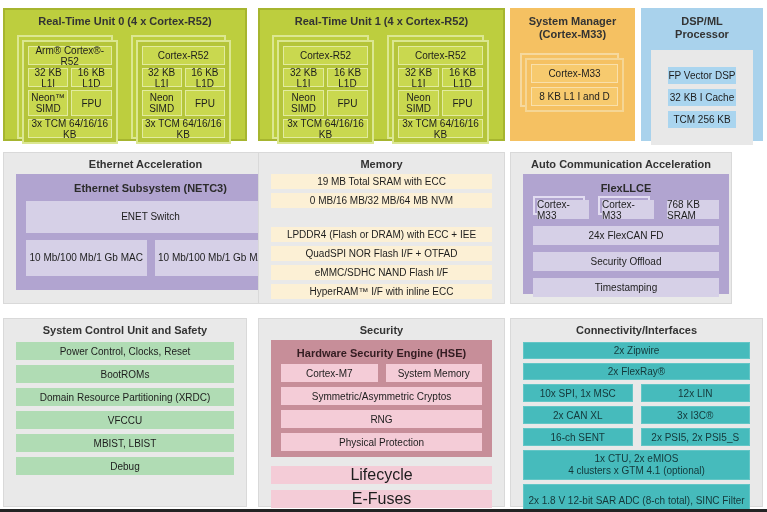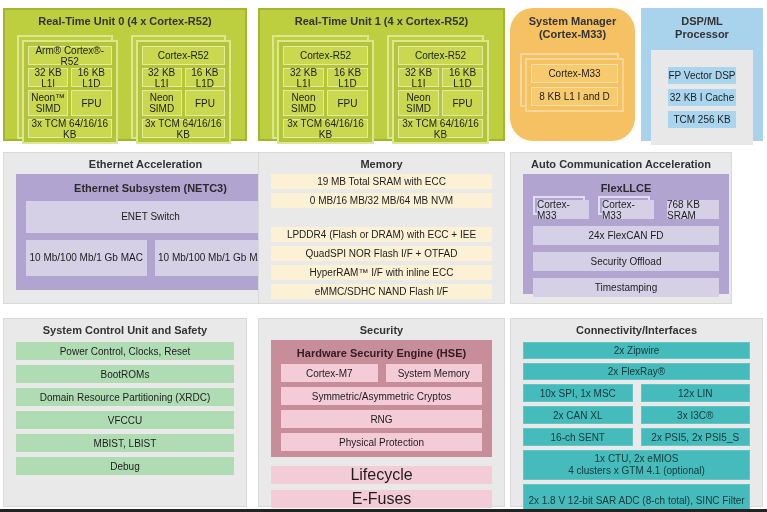--- a/index.html
+++ b/index.html
@@ -17,21 +17,21 @@
   .g-purple{border-color:#e2dcf1;}
   .core-card{position:relative;background:#b5c53a;border:2px solid #dbe791;padding:4px;
              display:flex;flex-direction:column;gap:3px;}
   .gcell{background:#c9d84f;border:1px solid #e2eb9f;display:flex;align-items:center;justify-content:center;
          text-align:center;font-size:10px;color:#1d1d1d;line-height:1.12;}
   .row2{display:flex;gap:3px;}
   .row2 .gcell{flex:1;}
   .h17{height:17px;min-height:17px;}
   .h24{height:24px;min-height:24px;}
   
-  .orange{background:#f5c162;border-radius:23px;}
+  .orange{background:#f5c162;}
   .o-card{position:relative;background:#f5c162;border:2px solid #f5d695;padding:4px;
           display:flex;flex-direction:column;gap:4px;}
   .ocell{background:#f7ca6e;border:1px solid #f9e0ab;height:17px;display:flex;align-items:center;
          justify-content:center;font-size:10px;color:#1d1d1d;}
   
   .blue{background:#a9d2ec;}
   .b-inner{margin:9px 10px 0 10px;background:#e8e8e8;padding:17px;display:flex;flex-direction:column;gap:5px;}
   .bcell{background:#aad5ef;height:17px;display:flex;align-items:center;justify-content:center;
          font-size:10px;color:#1d1d1d;}
   
@@ -186,22 +186,22 @@
   </div>
 </section>
 
 <section class="sect gray" style="left:258px;top:152px;width:247px;height:152px">
   <div class="title">Memory</div>
   <div class="mrows">
     <div class="mcell">19 MB Total SRAM with ECC</div>
     <div class="mcell">0 MB/16 MB/32 MB/64 MB NVM</div>
     <div class="mcell mgap">LPDDR4 (Flash or DRAM) with ECC + IEE</div>
     <div class="mcell">QuadSPI NOR Flash I/F + OTFAD</div>
+    <div class="mcell">eMMC/SDHC NAND Flash I/F</div>
     <div class="mcell">HyperRAM™ I/F with inline ECC</div>
-    <div class="mcell">eMMC/SDHC NAND Flash I/F</div>
   </div>
 </section>
 
 <section class="sect gray" style="left:510px;top:152px;width:222px;height:152px">
   <div class="title">Auto Communication Acceleration</div>
   <div class="purple" style="height:106px;">
     <div class="ptitle" style="margin-bottom:6px;">FlexLLCE</div>
     <div class="cpu-row">
       <div class="stack">
         <i class="ghost g-purple" style="left:-4px;top:-4px;right:4px;bottom:4px;"></i>

